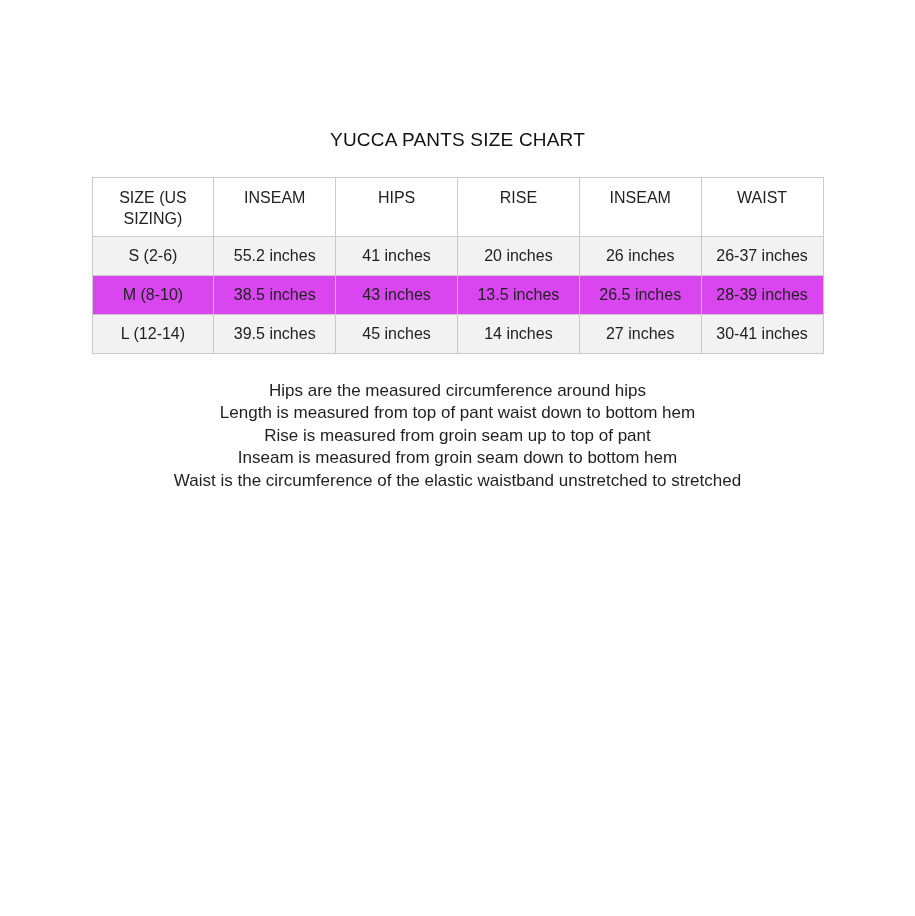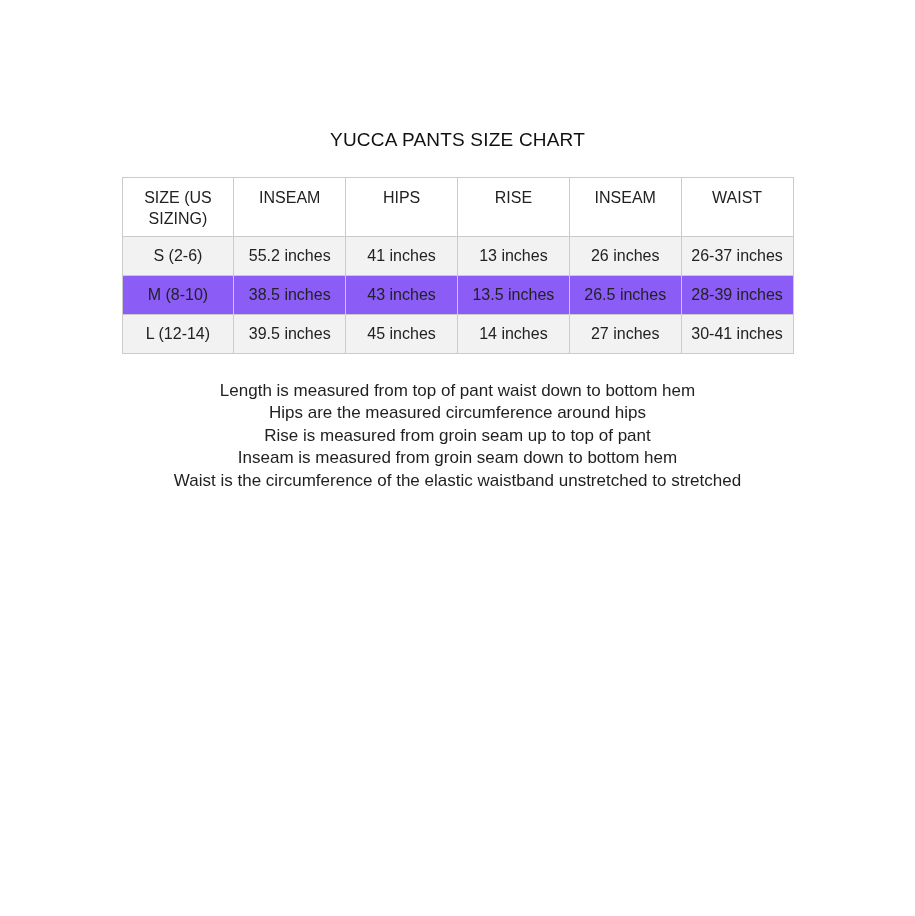--- a/index.html
+++ b/index.html
@@ -20,21 +20,21 @@
     text-align: center;
     font-size: 19px;
     line-height: 21px;
     font-weight: 400;
     letter-spacing: 0.2px;
     color: #111111;
   }
   table.size-chart {
     border-collapse: collapse;
     table-layout: fixed;
-    width: 672px;
+    width: 732px;
     margin: 27px auto 0 auto;
   }
   table.size-chart th,
   table.size-chart td {
     border: 1px solid #cbcbcb;
     text-align: center;
     font-size: 16px;
     font-weight: 400;
     color: #222222;
     box-sizing: border-box;
@@ -44,21 +44,21 @@
     vertical-align: top;
     height: 59px;
     padding: 9px 3px 4px 3px;
     line-height: 21px;
     background: #ffffff;
   }
   table.size-chart td {
     height: 39px;
     padding: 0 3px;
     vertical-align: middle;
-    background: #8b5cf6;
+    background: #d946ef;
   }
   table.size-chart tbody tr:nth-child(odd) td {
     background: #f2f2f2;
   }
   .notes {
     margin-top: 26px;
     text-align: center;
     font-size: 17px;
     line-height: 22.4px;
     color: #1f1f1f;
@@ -80,21 +80,21 @@
           <th>RISE</th>
           <th>INSEAM</th>
           <th>WAIST</th>
         </tr>
     </thead>
     <tbody>
         <tr>
           <td>S (2-6)</td>
           <td>55.2 inches</td>
           <td>41 inches</td>
-          <td>13 inches</td>
+          <td>20 inches</td>
           <td>26 inches</td>
           <td>26-37 inches</td>
         </tr>
         <tr>
           <td>M (8-10)</td>
           <td>38.5 inches</td>
           <td>43 inches</td>
           <td>13.5 inches</td>
           <td>26.5 inches</td>
           <td>28-39 inches</td>
@@ -104,20 +104,20 @@
           <td>39.5 inches</td>
           <td>45 inches</td>
           <td>14 inches</td>
           <td>27 inches</td>
           <td>30-41 inches</td>
         </tr>
       </tbody>
   </table>
 
   <div class="notes">
+      <div>Hips are the measured circumference around hips</div>
       <div>Length is measured from top of pant waist down to bottom hem</div>
-      <div>Hips are the measured circumference around hips</div>
       <div>Rise is measured from groin seam up to top of pant</div>
       <div>Inseam is measured from groin seam down to bottom hem</div>
       <div>Waist is the circumference of the elastic waistband unstretched to stretched</div>
     </div>
 
 </div>
 
 </body></html>

